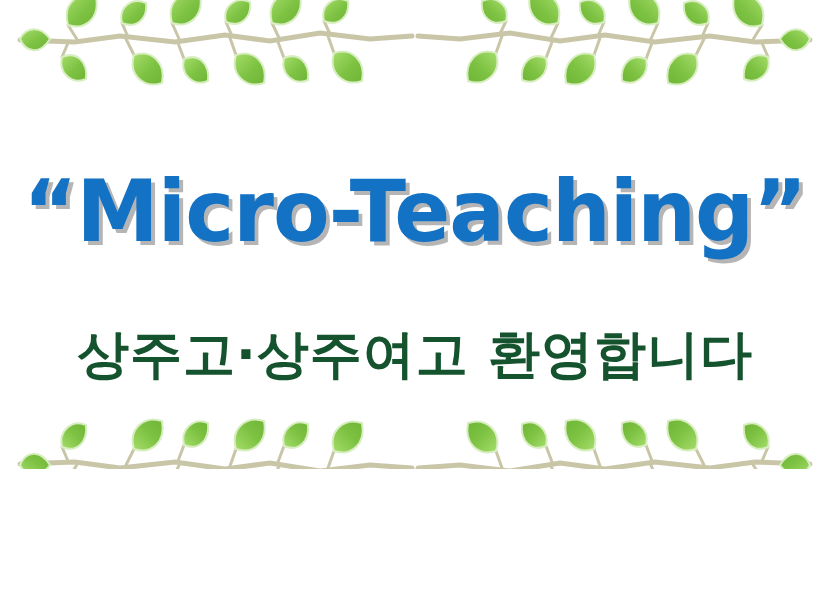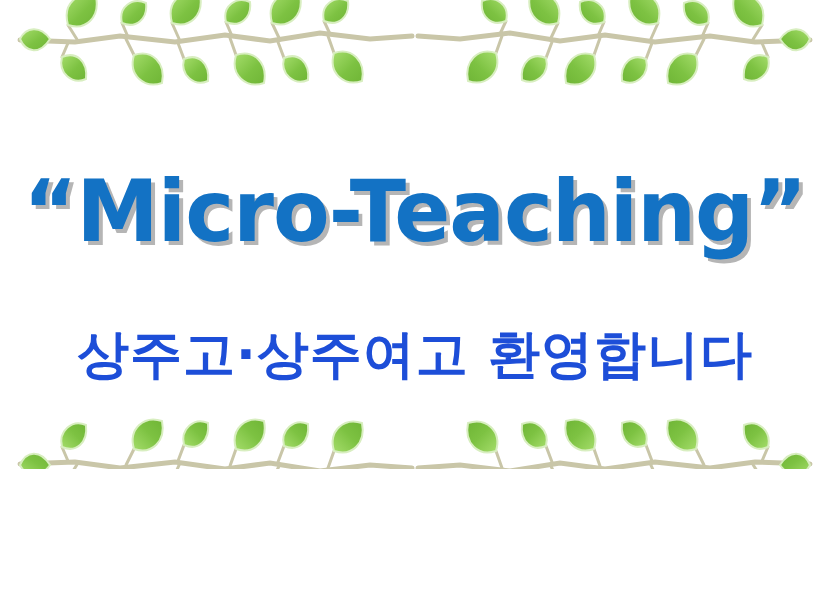--- a/index.html
+++ b/index.html
@@ -76,21 +76,21 @@
     width: 830px;
     text-align: center;
   }
   #subtitle {
     display: inline-block;
     font-family: "DejaVu Sans", sans-serif;
     font-weight: bold;
     font-size: 52px;
     line-height: 1.15;
     letter-spacing: 1px;
-    color: #1d4ed8;
+    color: #14532d;
     white-space: nowrap;
   }
 </style>
 </head>
 <body>
 
 <div id="slide">
 
   <div class="branch-band top">
 

